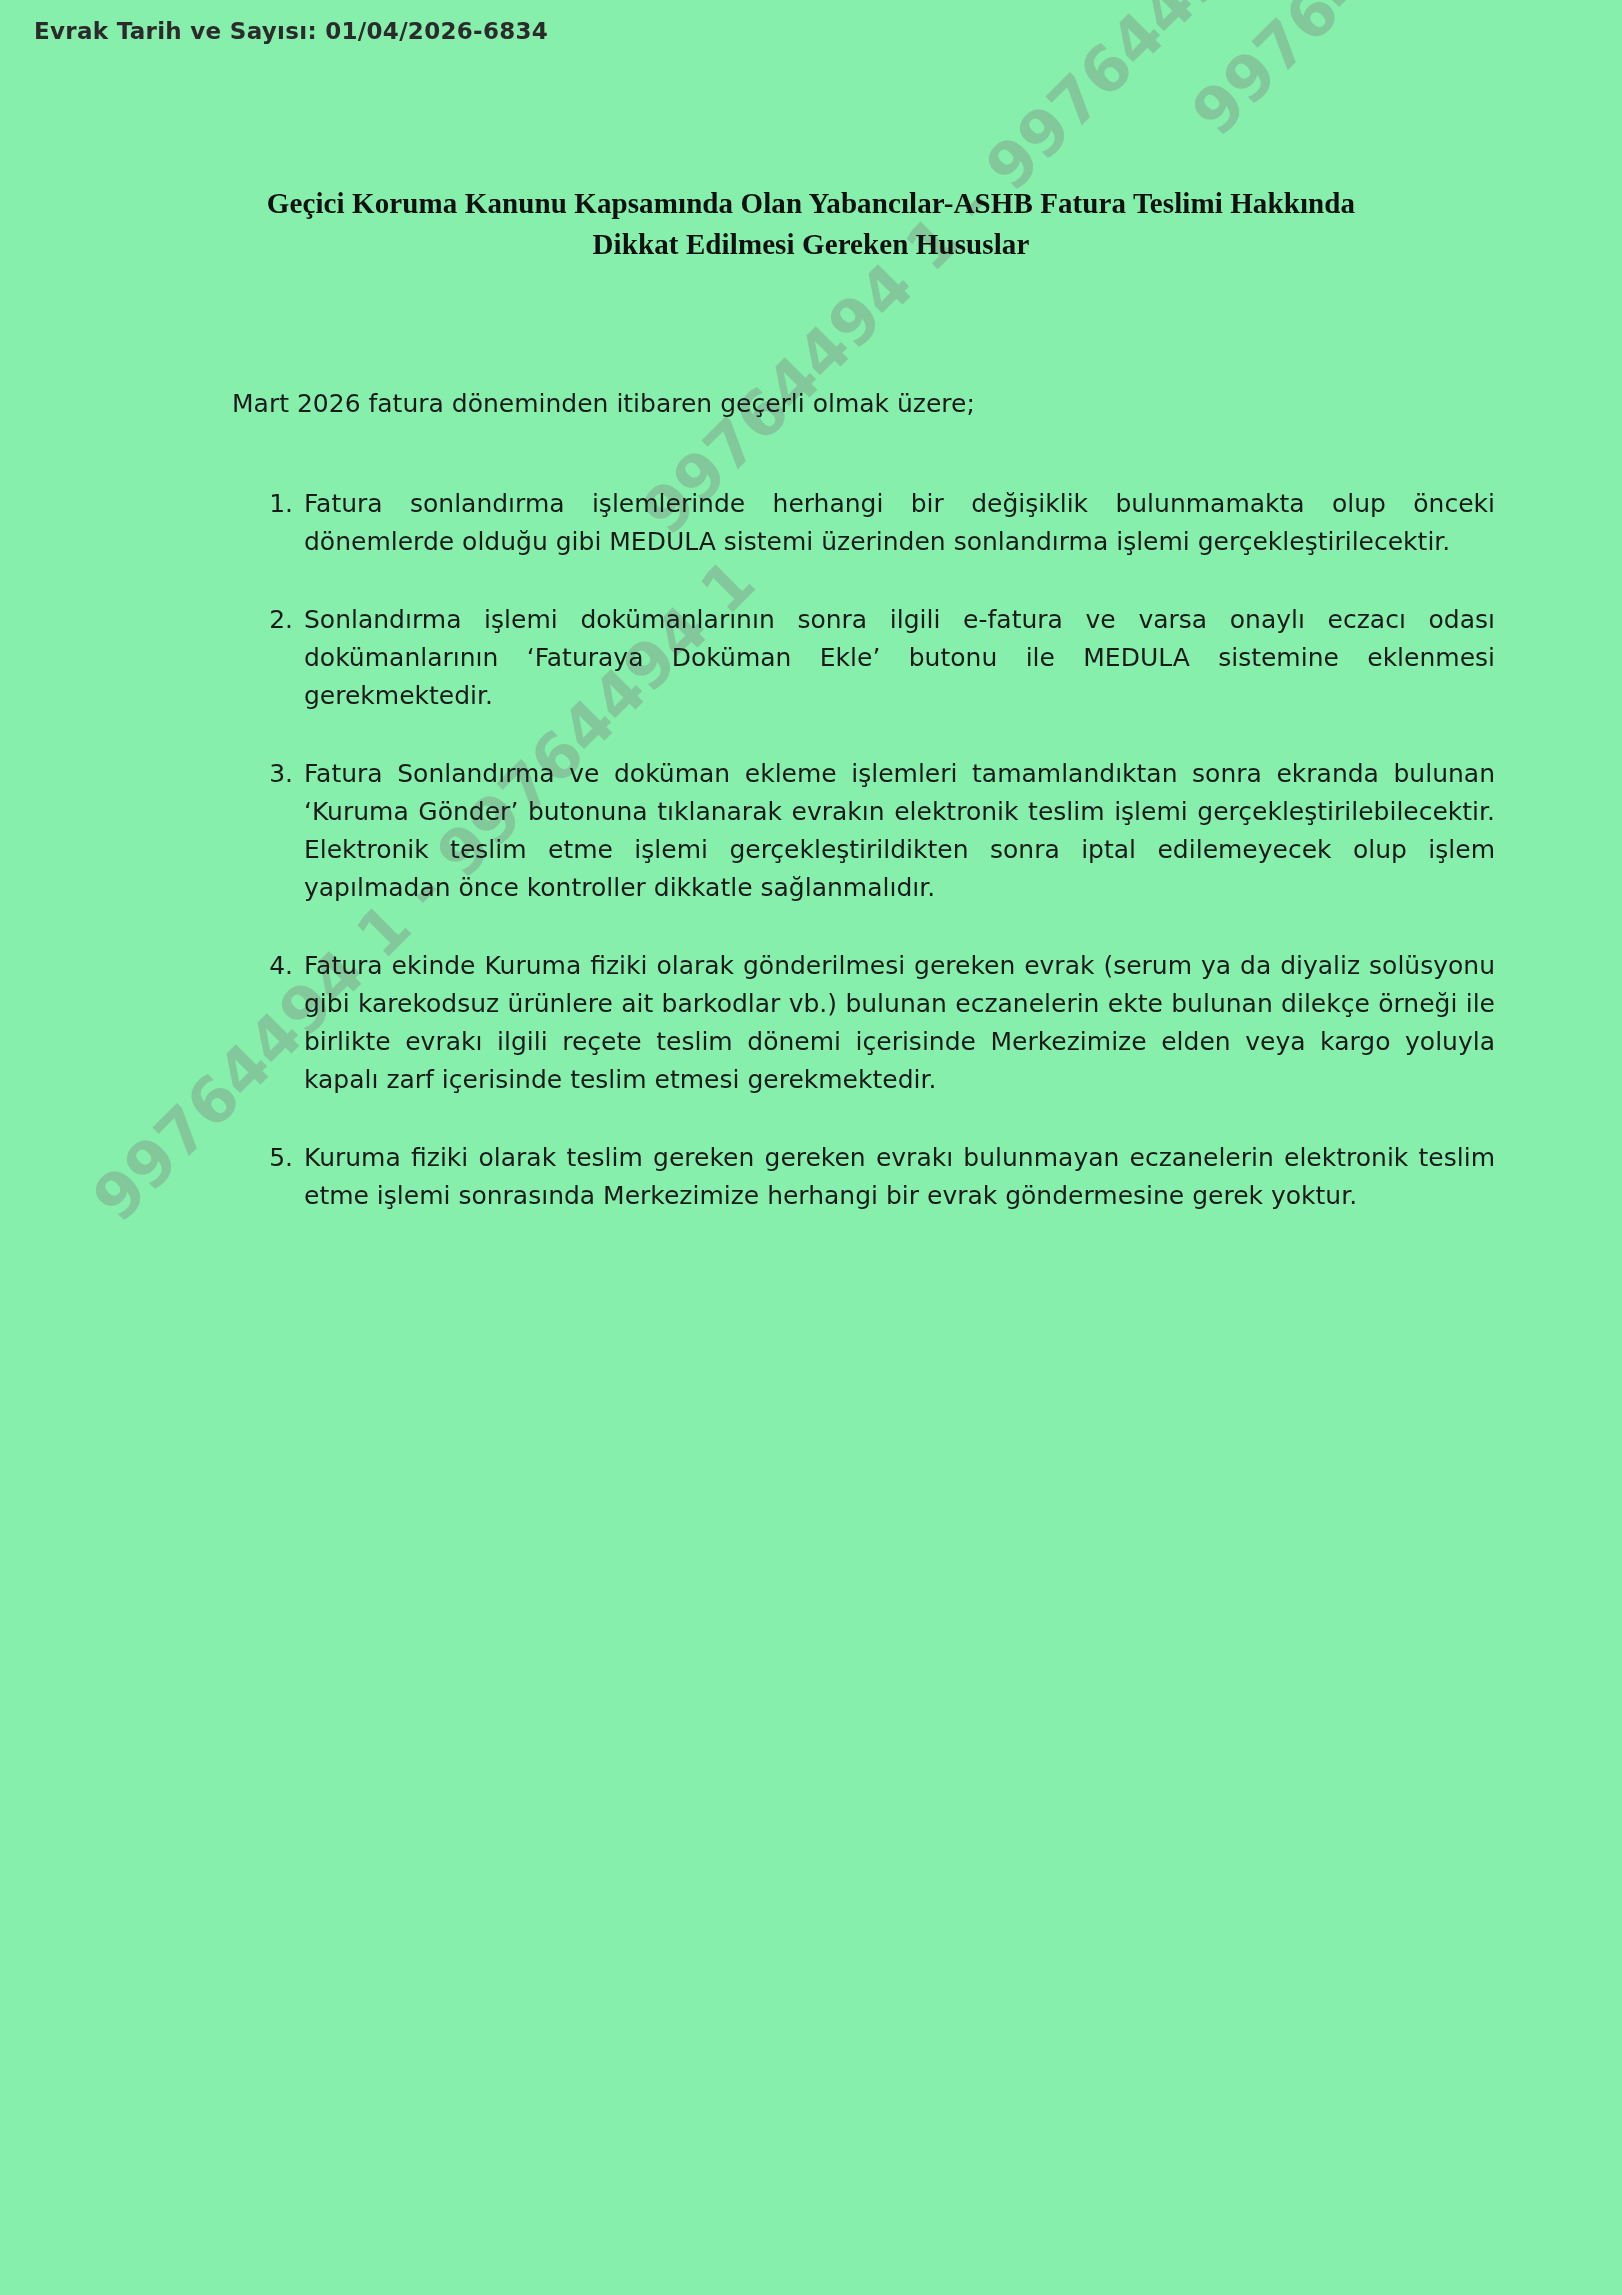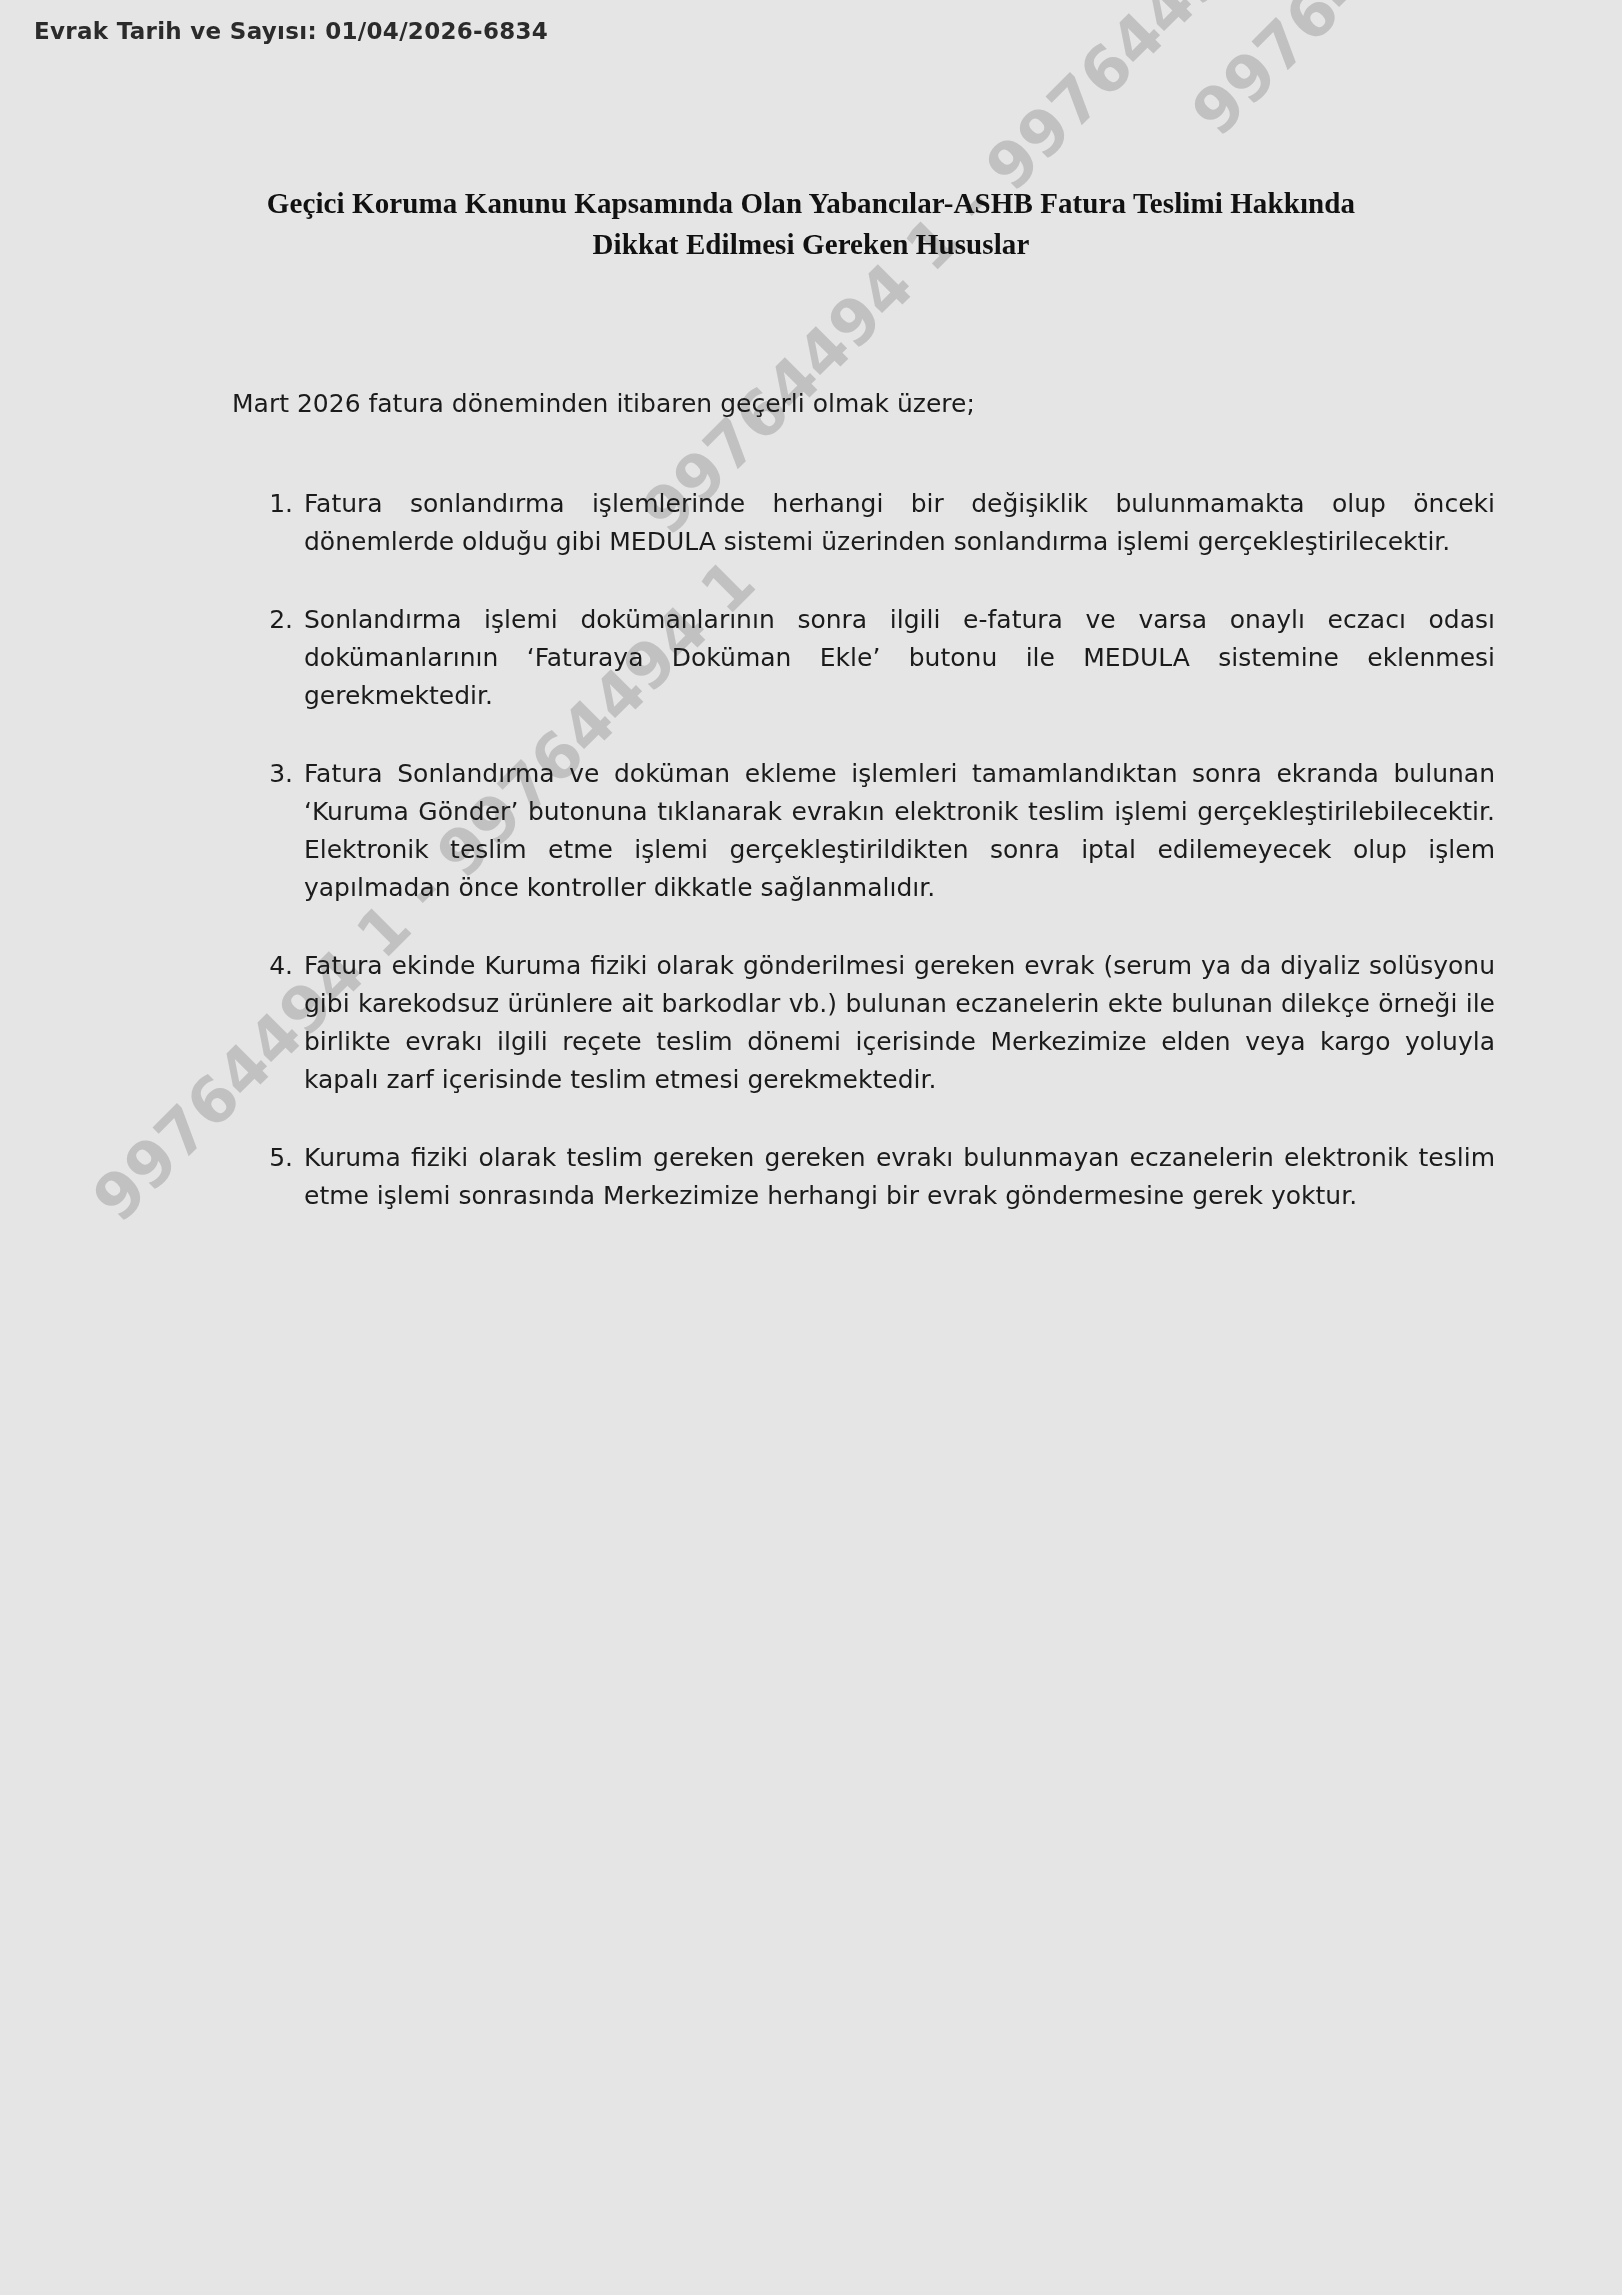--- a/index.html
+++ b/index.html
@@ -14,21 +14,21 @@
     overflow: hidden;
     font-family: "DejaVu Sans", sans-serif;
     color: #1a1a1a;
   }
 
   .page {
     position: absolute;
     inset: 0;
     width: 1622px;
     height: 2295px;
-    background: #e5e5e5;
+    background: #86efac;
   }
 
   
   .doc-header {
     position: absolute;
     top: 18.3px;
     left: 34px;
     font-family: "DejaVu Sans", sans-serif;
     font-weight: bold;
     font-size: 23px;

